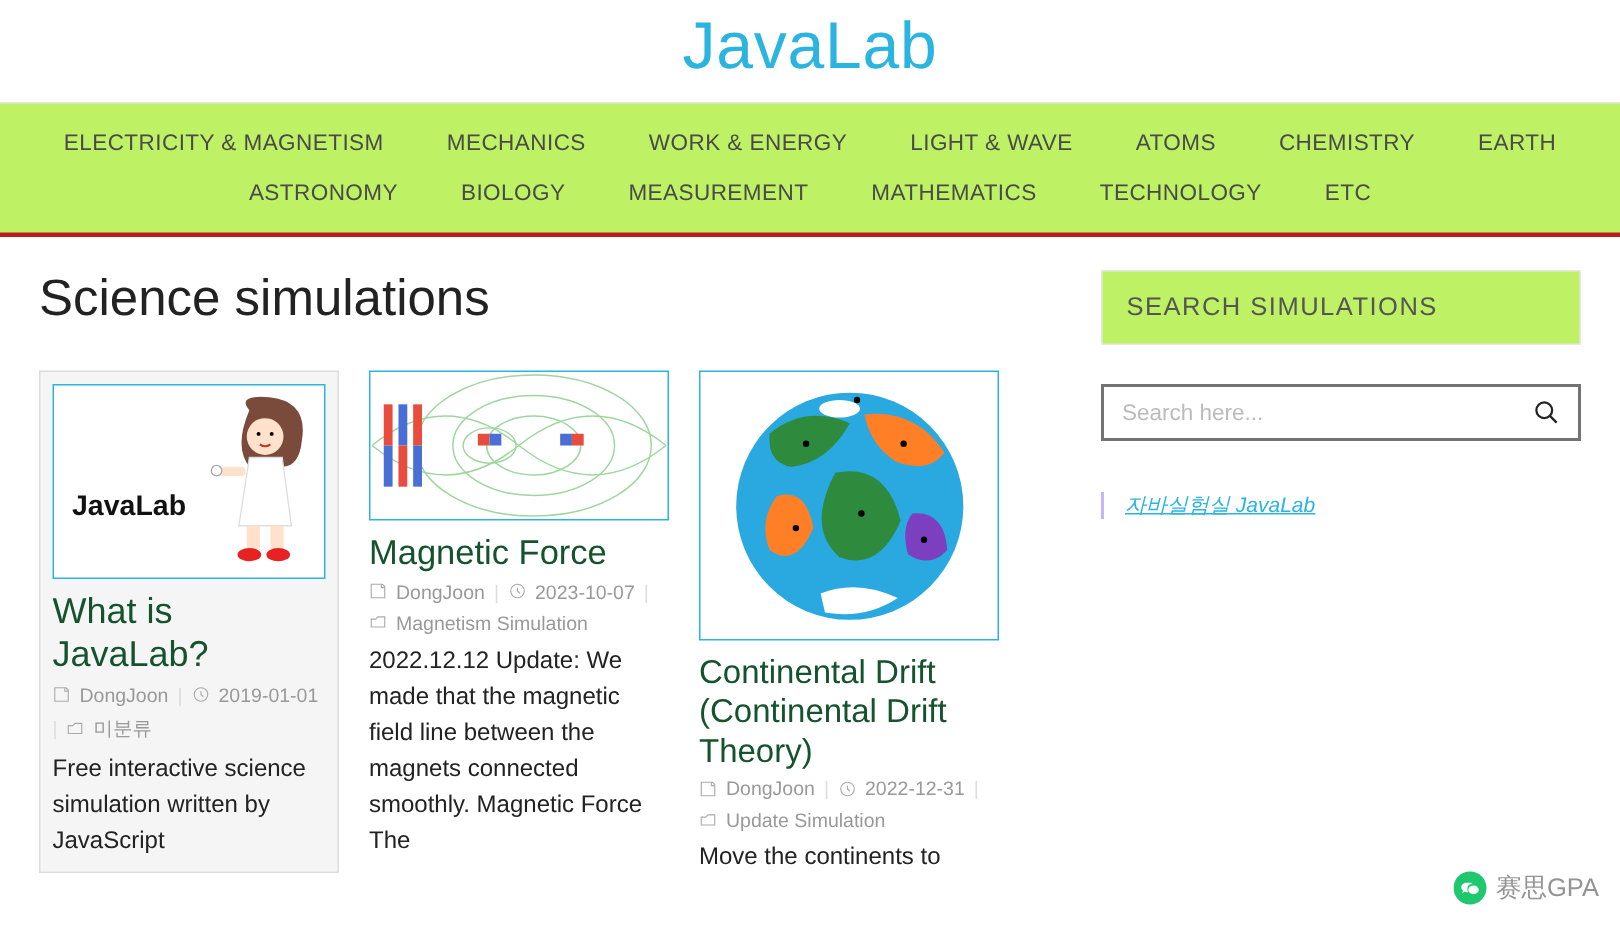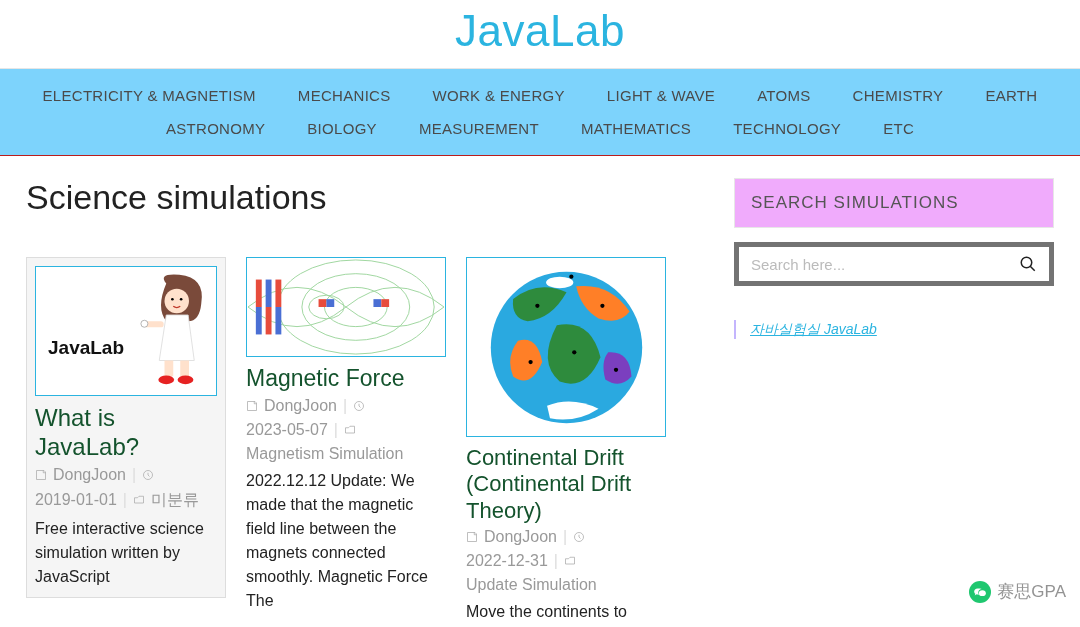--- a/index.html
+++ b/index.html
@@ -1,41 +1,41 @@
 <!DOCTYPE html>
 <html><head>
 <meta charset="utf-8">
 <style>
 * { box-sizing: border-box; margin: 0; padding: 0; }
 body { font-family: "Segoe UI", "Helvetica Neue", Arial, sans-serif; background: #fff; color: #333; width: 1080px; }
 .site-title { text-align: center; padding: 6px 0 12px; }
 .site-title h1 { color: #2bb4e0; font-weight: 400; font-size: 44px; letter-spacing: 0.5px; }
-.nav { background: #7dd3fc; border-top: 1px solid #e6e6e6; border-bottom: 1px solid #b91c1c; padding: 10px 0; }
+.nav { background: #bef264; border-top: 1px solid #e6e6e6; border-bottom: 3px solid #b91c1c; padding: 10px 0; }
 .nav-row { display: flex; justify-content: center; gap: 42px; padding: 8px 0; }
 .nav a { color: #4a4a4a; text-decoration: none; font-size: 15px; letter-spacing: 0.3px; cursor: pointer; }
 .main { display: flex; padding: 22px 26px; gap: 24px; }
 .content { flex: 1; }
-.page-title { font-size: 34px; font-weight: 400; color: #222; margin-bottom: 40px; }
+.page-title { font-size: 34px; font-weight: 400; color: #222; margin-bottom: 28px; }
 .cards { display: flex; gap: 20px; align-items: flex-start; }
 .card { width: 200px; }
 .card.highlight { background: #f5f5f5; border: 1px solid #ddd; padding: 8px; }
 .thumb { width: 100%; height: 130px; border: 1px solid #2bb4e0; background: #fff; position: relative; overflow: hidden; }
 .card.highlight .thumb { height: 130px; }
 .card2 .thumb { height: 100px; }
 .card3 .thumb { height: 180px; }
 .card-title { color: #14532d; font-size: 23px; font-weight: 400; margin: 8px 0 4px; line-height: 1.2; }
 .card.highlight .card-title { font-size: 24px; }
 .card3 .card-title { font-size: 22px; }
-.meta { display: flex; flex-wrap: wrap; align-items: center; gap: 6px; font-size: 16px; color: #999; margin-bottom: 6px; }
+.meta { display: flex; flex-wrap: wrap; align-items: center; gap: 6px; font-size: 13px; color: #999; margin-bottom: 6px; }
 .meta .sep { color: #ddd; }
 .meta svg { width: 12px; height: 12px; stroke: #aaa; fill: none; }
 .excerpt { font-size: 16px; color: #222; line-height: 1.5; }
 .sidebar { width: 320px; }
-.widget-title { background: #f0abfc; border: 1px solid #e7e7e7; padding: 14px 16px; font-size: 17px; color: #555; letter-spacing: 1px; font-weight: 400; }
-.search-box { display: flex; align-items: center; border: 5px solid #737373; margin-top: 14px; padding: 8px 12px; }
+.widget-title { background: #bef264; border: 1px solid #e7e7e7; padding: 14px 16px; font-size: 17px; color: #555; letter-spacing: 1px; font-weight: 400; }
+.search-box { display: flex; align-items: center; border: 2px solid #737373; margin-top: 26px; padding: 8px 12px; }
 .search-box input { flex: 1; border: none; outline: none; font-size: 15px; color: #333; }
 .search-box input::placeholder { color: #bbb; }
 .search-box svg { width: 18px; height: 18px; stroke: #222; fill: none; stroke-width: 2; }
 .sidebar-link { margin-top: 34px; padding-left: 14px; border-left: 2px solid #c4b5fd; }
 .sidebar-link a { color: #2bb4e0; text-decoration: underline; font-style: italic; font-size: 14px; }
 .watermark { position: fixed; right: 14px; bottom: 24px; display: flex; align-items: center; gap: 6px; opacity: 0.9; }
 .watermark .wm-icon { width: 22px; height: 22px; background: #07c160; border-radius: 50%; display: flex; align-items: center; justify-content: center; }
 .watermark .wm-text { color: #888; font-size: 17px; }
 
 .ill-girl { position: absolute; right: 6px; top: 6px; width: 70px; }
@@ -138,21 +138,21 @@
         <div class="meta">
           <svg viewBox="0 0 16 16">
               <path d="M2 2 L12 2 L14 4 L14 14 L2 14 Z M11 2 L11 5 L14 5" stroke-width="1"></path>
             </svg>
           <span>DongJoon</span>
           <span class="sep">|</span>
           <svg viewBox="0 0 16 16">
               <circle cx="8" cy="8" r="6"></circle>
               <path d="M8 5 L8 8 L10 10"></path>
             </svg>
-          <span>2023-05-07</span>
+          <span>2023-10-07</span>
           <span class="sep">|</span>
           <svg viewBox="0 0 16 16">
               <path d="M2 5 L6 5 L8 3 L14 3 L14 12 L2 12 Z"></path>
             </svg>
           <span>Magnetism Simulation</span>
         </div>
         <p class="excerpt">2022.12.12 Update: We made that the magnetic field line between the magnets connected smoothly. Magnetic Force The</p>
       </article>
 
       <article class="card card3">

